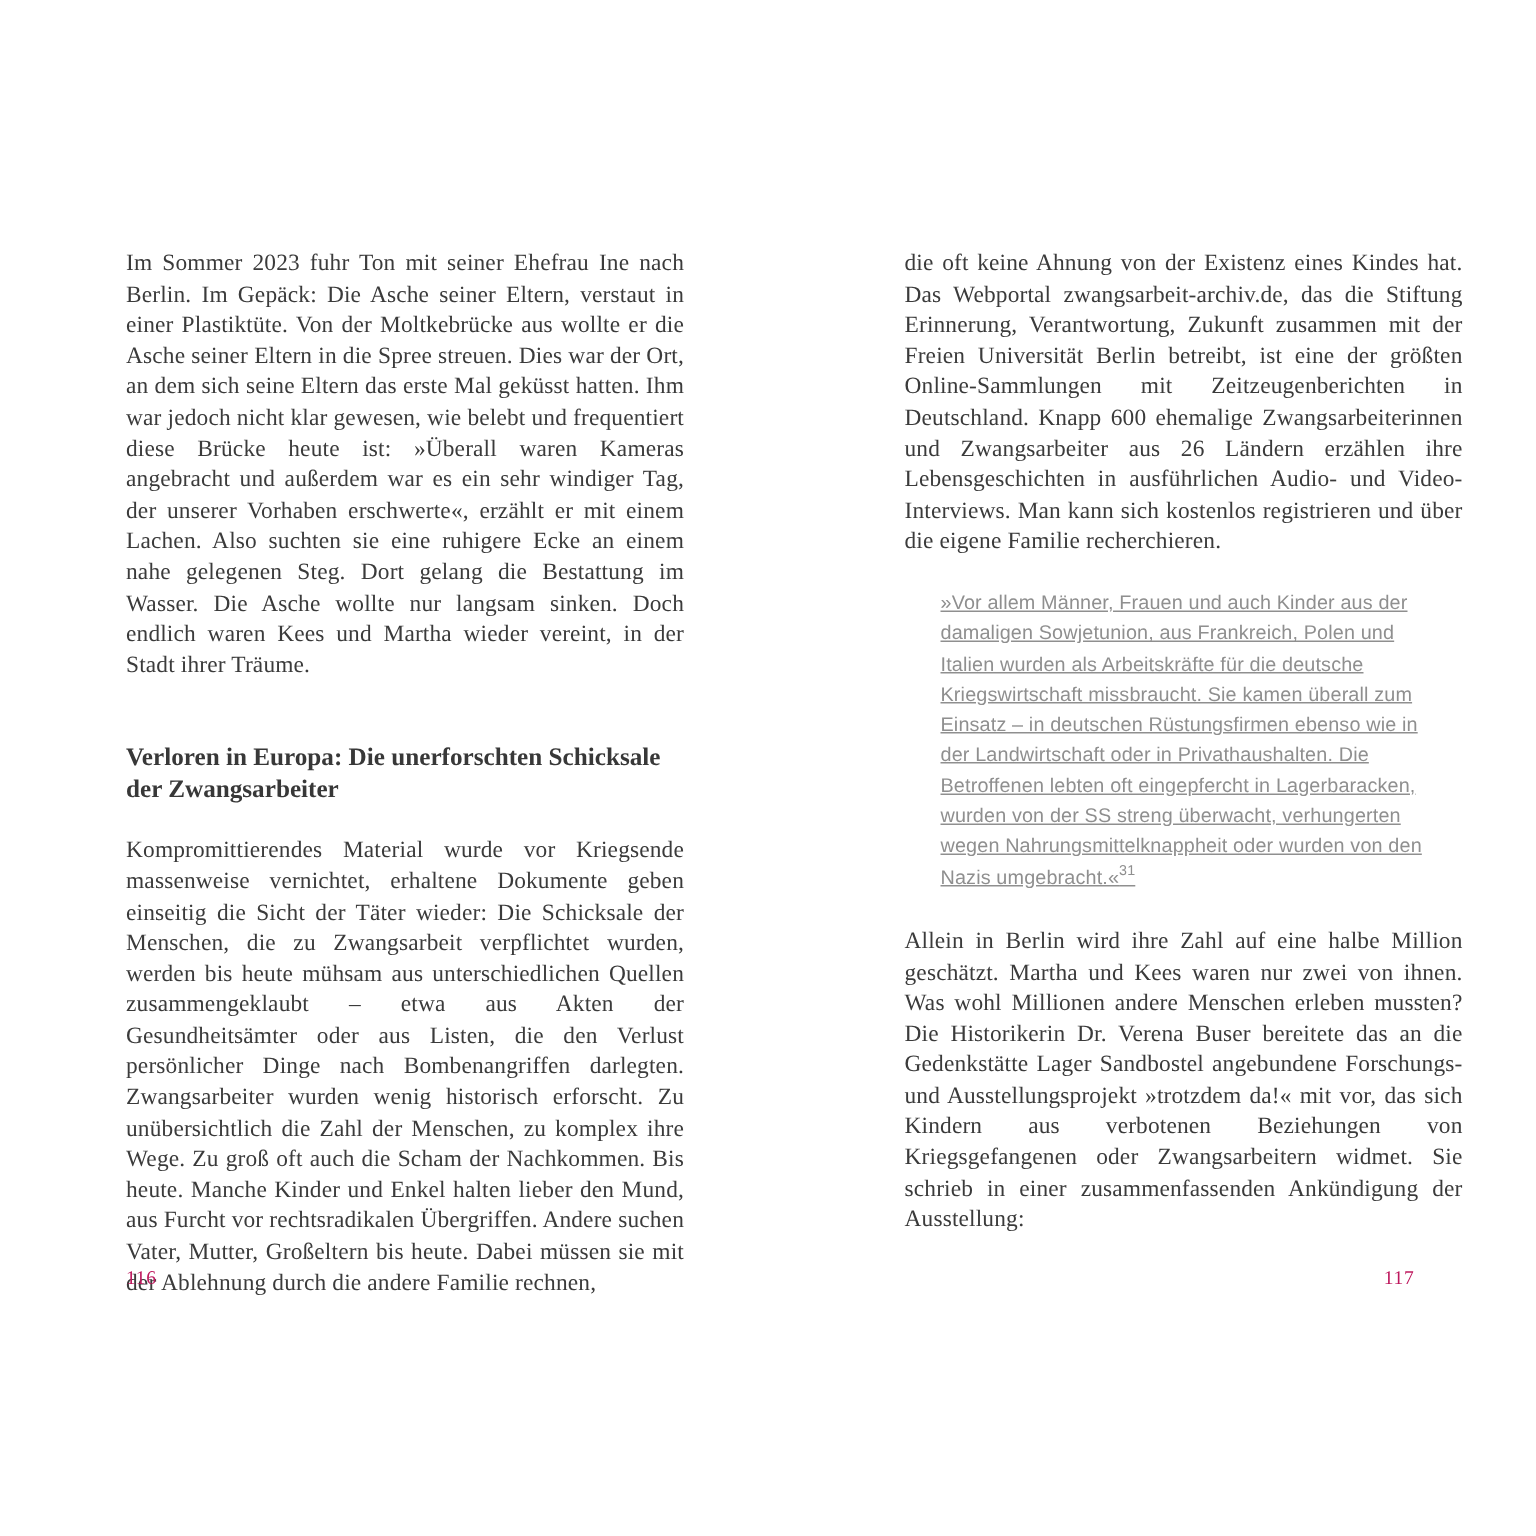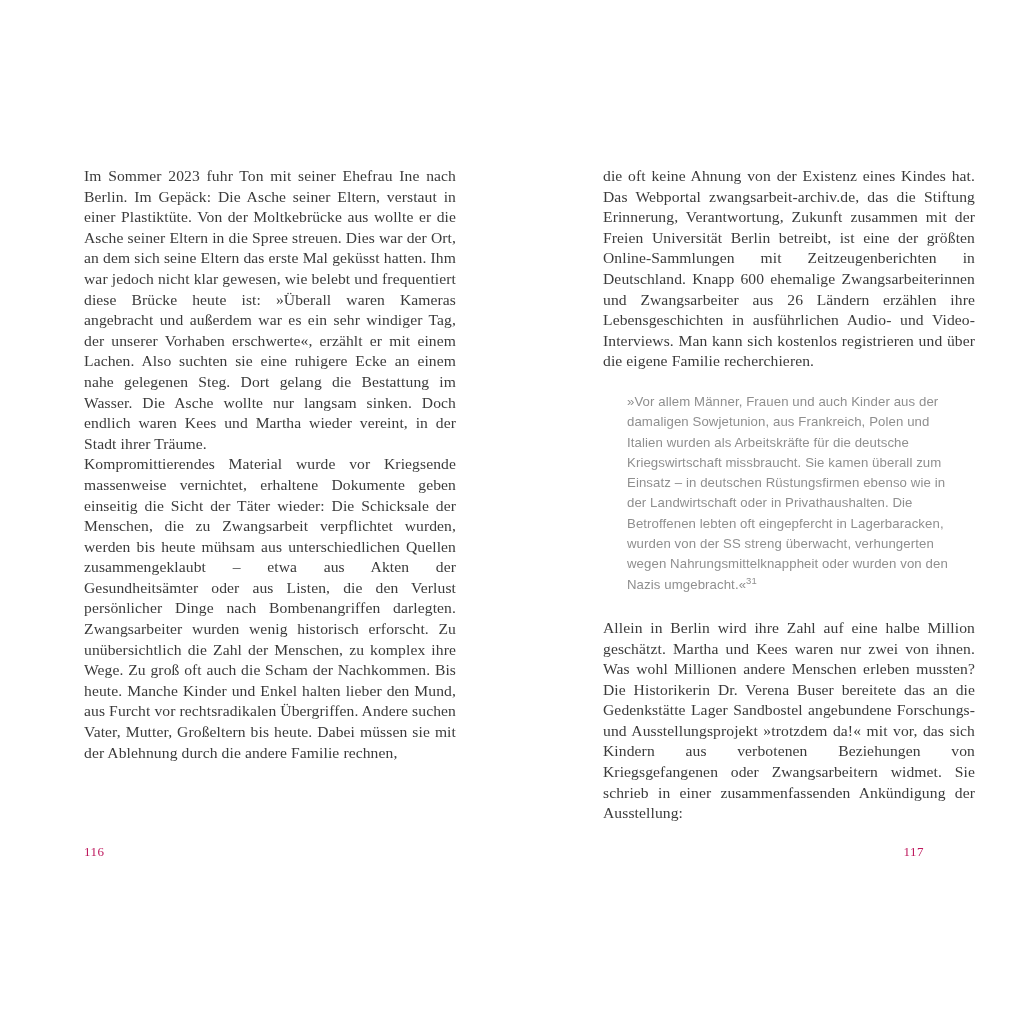--- a/index.html
+++ b/index.html
@@ -48,20 +48,21 @@
 
   .block-quote {
     margin: 20px 0 23px 24px;
     width: 338px;
     font-family: "Liberation Sans", "DejaVu Sans", sans-serif;
     font-size: 13.2px;
     line-height: 20.3px;
     color: #8f8f8f;
     text-align: left;
     letter-spacing: 0.1px;
+    text-decoration: underline;
   }
 
   sup.footnote-marker {
     font-size: 9.5px;
     line-height: 0;
     vertical-align: super;
   }
   .body-para sup.footnote-marker { color: #5a5a5a; }
   .block-quote sup.footnote-marker { color: #8f8f8f; }
 
@@ -71,33 +72,34 @@
     font-size: 13px;
     color: #be185d;
     letter-spacing: 0.5px;
     margin-top: 24px;
   }
   .page-number.left-num {
     left: 84px;
     text-align: left;
   }
   .page-number.right-num {
-    left: 552px;
+    left: 571px;
     width: 372px;
     text-align: right;
   }
 </style>
 </head>
 <body>
 
 <div class="spread">
 
   <div class="page-col left">
     <p class="body-para" lang="de">Im Sommer 2023 fuhr Ton mit seiner Ehefrau Ine nach Berlin. Im Gepäck: Die Asche seiner Eltern, verstaut in einer Plastiktüte. Von der Moltkebrücke aus wollte er die Asche seiner Eltern in die Spree streuen. Dies war der Ort, an dem sich seine Eltern das erste Mal geküsst hatten. Ihm war jedoch nicht klar gewesen, wie belebt und frequentiert diese Brücke heute ist: »Überall waren Kameras angebracht und außerdem war es ein sehr windiger Tag, der unserer Vorhaben erschwerte«, erzählt er mit einem Lachen. Also suchten sie eine ruhigere Ecke an einem nahe gelegenen Steg. Dort gelang die Bestattung im Wasser. Die Asche wollte nur langsam sinken. Doch endlich waren Kees und Martha wieder vereint, in der Stadt ihrer Träume.</p>
 
+    <h2 class="section-heading">Verloren in Europa: Die unerforschten Schicksale der Zwangsarbeiter</h2>
 
     <p class="body-para" lang="de">Kompromittierendes Material wurde vor Kriegsende massenweise vernichtet, erhaltene Dokumente geben einseitig die Sicht der Täter wieder: Die Schicksale der Menschen, die zu Zwangsarbeit verpflichtet wurden, werden bis heute mühsam aus unterschiedlichen Quellen zusammengeklaubt – etwa aus Akten der Gesundheitsämter oder aus Listen, die den Verlust persönlicher Dinge nach Bombenangriffen darlegten. Zwangsarbeiter wurden wenig historisch erforscht. Zu unübersichtlich die Zahl der Menschen, zu komplex ihre Wege. Zu groß oft auch die Scham der Nachkommen. Bis heute. Manche Kinder und Enkel halten lieber den Mund, aus Furcht vor rechtsradikalen Übergriffen. Andere suchen Vater, Mutter, Großeltern bis heute. Dabei müssen sie mit der Ablehnung durch die andere Familie rechnen,</p>
   </div>
 
   <div class="page-number left-num">116</div>
 
   <div class="page-col right">
     <p class="body-para" lang="de">die oft keine Ahnung von der Existenz eines Kindes hat. Das Webportal zwangsarbeit-archiv.de, das die Stiftung Erinnerung, Verantwortung, Zukunft zusammen mit der Freien Universität Berlin betreibt, ist eine der größten Online-Sammlungen mit Zeitzeugenberichten in Deutschland. Knapp 600 ehemalige Zwangsarbeiterinnen und Zwangsarbeiter aus 26 Ländern erzählen ihre Lebensgeschichten in ausführlichen Audio- und Video-Interviews. Man kann sich kostenlos registrieren und über die eigene Familie recherchieren.</p>
 
 

